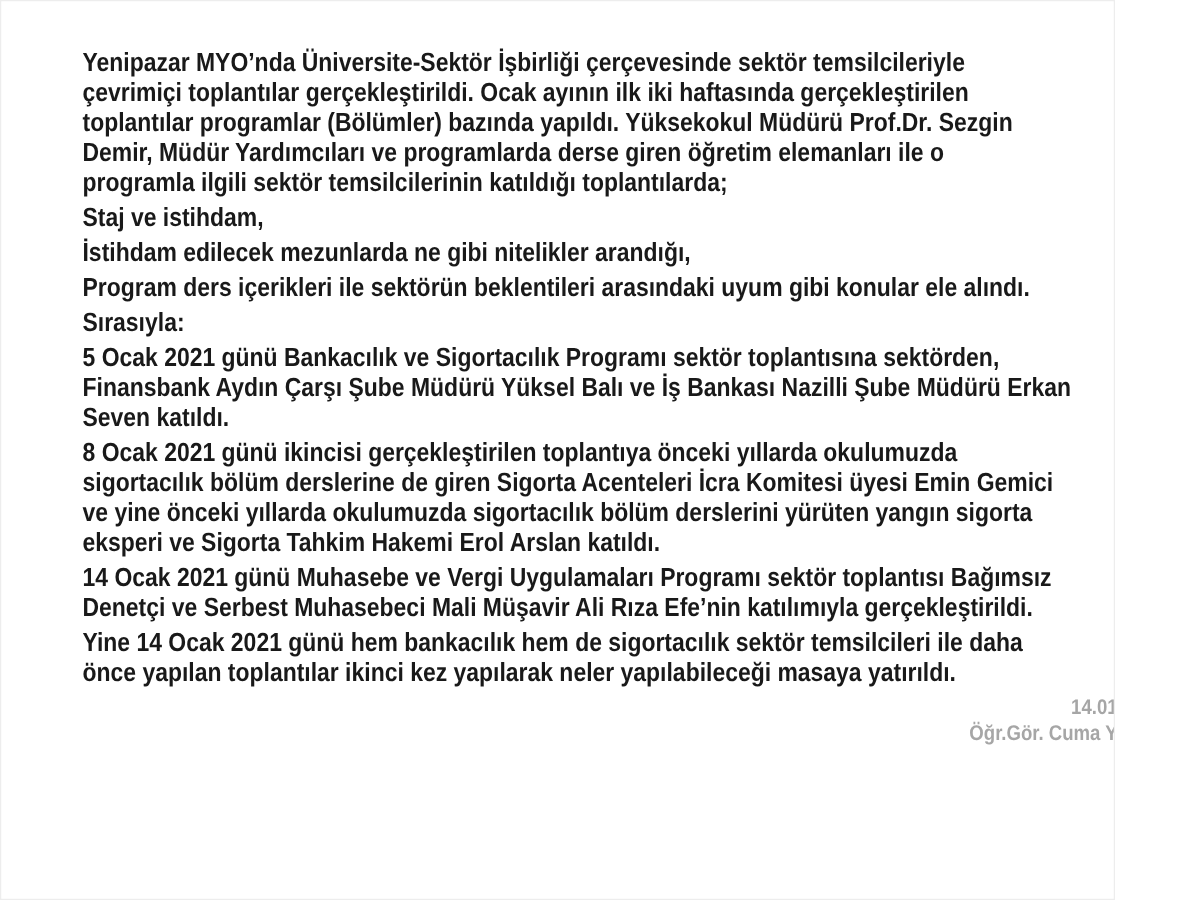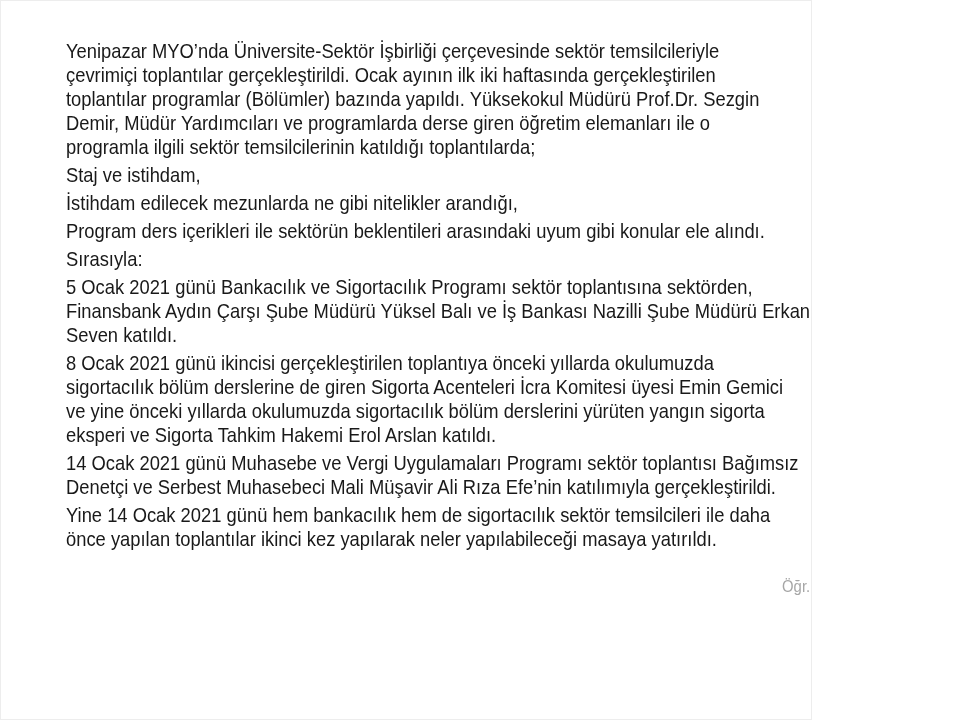--- a/index.html
+++ b/index.html
@@ -2,27 +2,28 @@
 <html lang="tr"><head>
 <meta charset="utf-8">
 <style>
   html, body {
     margin: 0;
     padding: 0;
     background: #ffffff;
   }
   .slide {
     position: relative;
-    width: 812px;
+    width: 892px;
     height: 720px;
     background: #ffffff;
     box-sizing: border-box;
     border: 1px solid #ededed;
     overflow: hidden;
     font-family: "Liberation Sans", sans-serif;
+    font-weight: bold;
   }
   .content {
     position: absolute;
     left: 65px;
     top: 38px;
     width: 1000px;
     transform: scaleX(0.874);
     transform-origin: 0 0;
   }
   .content p {

